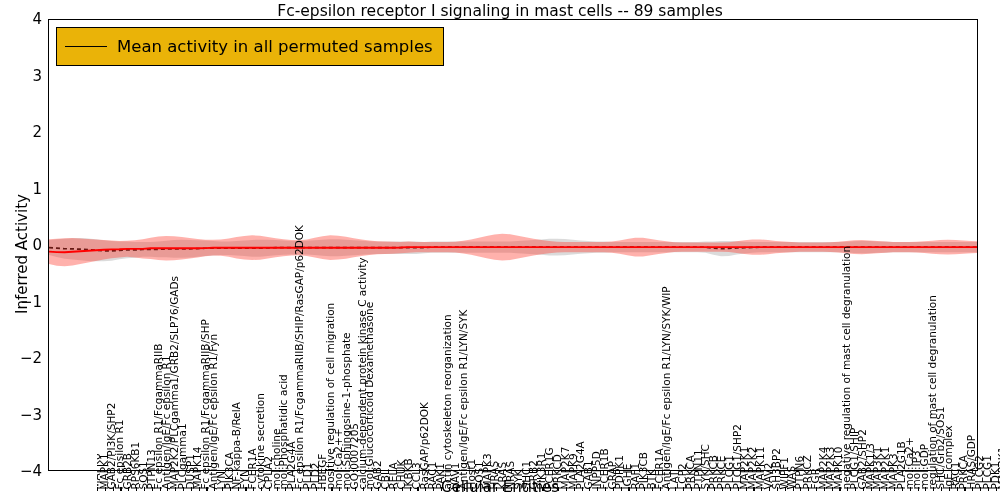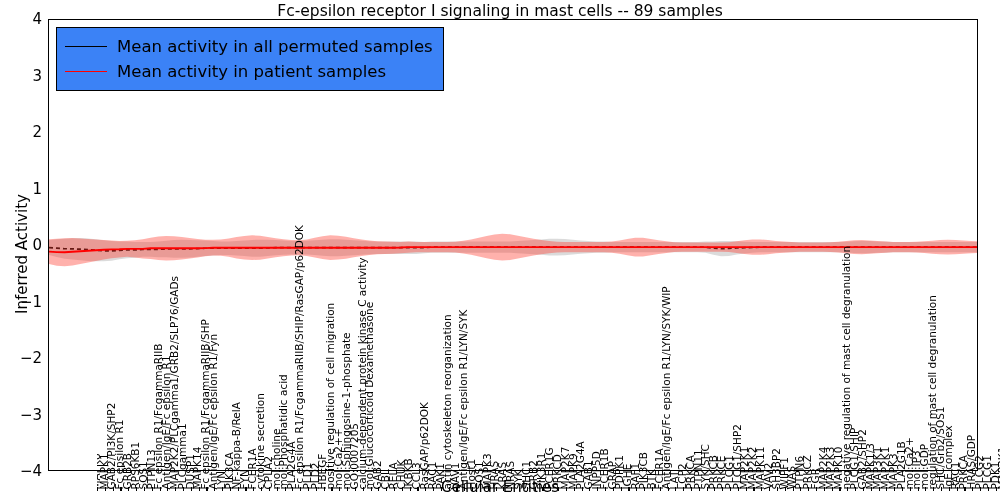--- a/index.html
+++ b/index.html
@@ -37,21 +37,21 @@
           overflow:hidden;pointer-events:none;}
   .xt{position:absolute;bottom:2px;transform-origin:left bottom;
       transform:rotate(-90deg);white-space:nowrap;
       font-size:10.5px;line-height:10.5px;color:#000;}
 
   
   .xtm{position:absolute;bottom:0px;width:1.1px;height:4px;background:#000;}
 
   
   #legend{position:absolute;left:56px;top:27px;
-          border:1.5px solid #000;background:#3b82f6;
+          border:1.5px solid #000;background:#eab308;
           padding:6px 10px 6px 8px;}
   .lgrow{display:flex;align-items:center;height:25px;}
   .lgline{width:42px;height:0;border-top-width:1.8px;border-top-style:solid;
           margin-right:10px;}
   .lgtxt{font-size:16.5px;color:#000;white-space:nowrap;}
 </style>
 </head>
 <body>
 
 <div id="fig">
@@ -332,19 +332,15 @@
         <div class="xt" style="left: 902.555px;">PDK1</div>
         <div class="xt" style="left: 910.37px;">MAP3K1</div>
       </div>
   </div>
 
   <div id="legend">
     <div class="lgrow">
       <span class="lgline" id="lg0" style="border-top-color: rgb(0, 0, 0);"></span>
       <span class="lgtxt">Mean activity in all permuted samples</span>
     </div>
-    <div class="lgrow">
-      <span class="lgline" id="lg1" style="border-top-color: rgb(255, 0, 0);"></span>
-      <span class="lgtxt">Mean activity in patient samples</span>
-    </div>
   </div>
 
 </div>
 
 </body></html>

